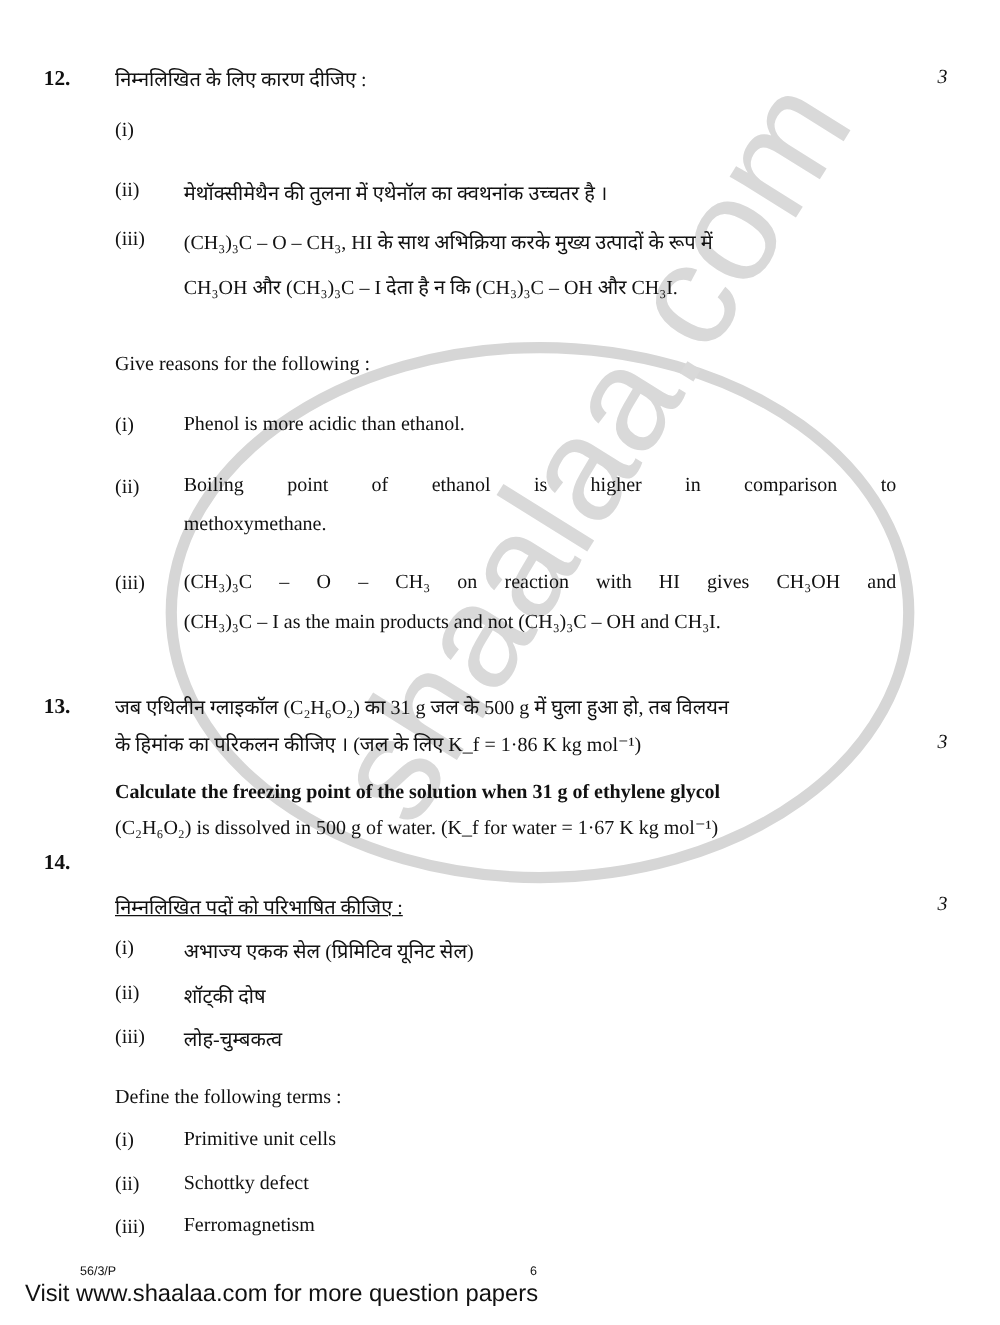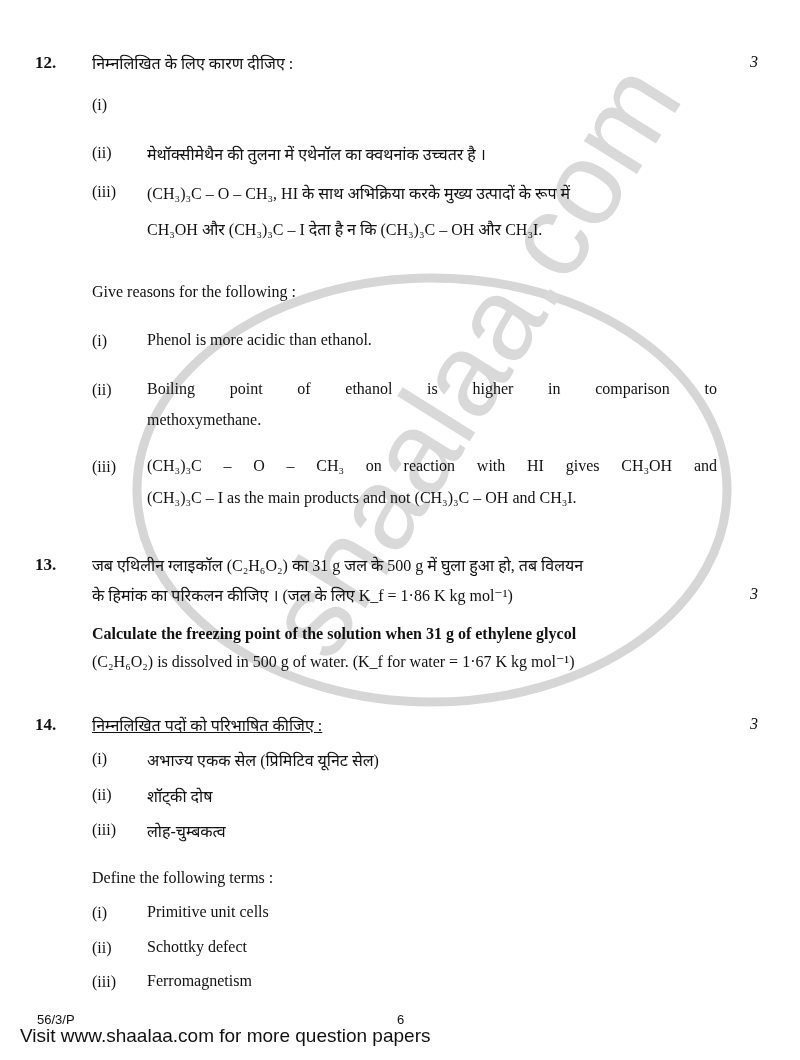--- a/index.html
+++ b/index.html
@@ -8,21 +8,21 @@
       font-family: "Liberation Serif", "DejaVu Serif", serif; color:#111;
     }
     .page { position:absolute; left:0; top:0; width:800px; height:1060px; }
     .abs { position:absolute; white-space:nowrap; }
     .qnum { font-weight:bold; font-size:17px; }
     .txt { font-size:16px; }
     .marks { font-style:italic; font-size:16px; }
     .rn { font-size:16px; }
     .just { white-space:normal; text-align:justify; text-align-last:justify; width:570px; }
     .watermark { position:absolute; left:0; top:0; width:800px; height:1060px; pointer-events:none; }
-    .footer-code { font-family:"Liberation Sans", "DejaVu Sans", sans-serif; font-size:13px; }
+    .footer-code { font-family:"Liberation Sans", "DejaVu Sans", sans-serif; font-size:10px;margin-left:27px; }
     .footer-visit { font-family:"Liberation Sans", "DejaVu Sans", sans-serif; font-size:19px; }
   </style>
 </head>
 <body>
 
 <div class="page">
 
   <svg class="watermark" viewBox="0 0 800 1060">
     <ellipse cx="432" cy="490" rx="295" ry="212" fill="none" stroke="#d6d6d6" stroke-width="9"></ellipse>
     <text x="0" y="0" font-family="Liberation Sans, DejaVu Sans, sans-serif" font-size="118" fill="#d9d9d9" transform="translate(330,665) rotate(-58)">shaalaa.com</text>
@@ -54,21 +54,21 @@
   <div class="abs txt" style="left:147px;top:489px;">(CH₃)₃C – I as the main products and not (CH₃)₃C – OH and CH₃I.</div>
   <div class="abs txt just" style="left:147px;top:457px;">(CH₃)₃C – O – CH₃ on reaction with HI gives CH₃OH and</div>
 
   <div class="abs qnum" style="left:35px;top:555px;">13.</div>
   <div class="abs txt" style="left:92px;top:554px;">जब एथिलीन ग्लाइकॉल (C₂H₆O₂) का 31 g जल के 500 g में घुला हुआ हो, तब विलयन</div>
   <div class="abs txt" style="left:92px;top:584px;">के हिमांक का परिकलन कीजिए । (जल के लिए K_f = 1·86 K kg mol⁻¹)</div>
   <div class="abs marks" style="left:750px;top:585px;">3</div>
   <div class="abs txt" style="left:92px;top:625px;font-weight:bold;">Calculate the freezing point of the solution when 31 g of ethylene glycol</div>
   <div class="abs txt" style="left:92px;top:652px;">(C₂H₆O₂) is dissolved in 500 g of water. (K_f for water = 1·67 K kg mol⁻¹)</div>
 
-  <div class="abs qnum" style="left:35px;top:715px;text-align:center;">14.</div>
+  <div class="abs qnum" style="left:35px;top:680px;text-align:center;">14.</div>
   <div class="abs txt" style="left:92px;top:714px;text-decoration:underline;">निम्नलिखित पदों को परिभाषित कीजिए :</div>
   <div class="abs marks" style="left:750px;top:715px;">3</div>
 
   <div class="abs rn" style="left:92px;top:750px;">(i)</div>
   <div class="abs txt" style="left:147px;top:749px;">अभाज्य एकक सेल (प्रिमिटिव यूनिट सेल)</div>
 
   <div class="abs rn" style="left:92px;top:786px;">(ii)</div>
   <div class="abs txt" style="left:147px;top:785px;">शॉट्की दोष</div>
 
   <div class="abs rn" style="left:92px;top:821px;">(iii)</div>

